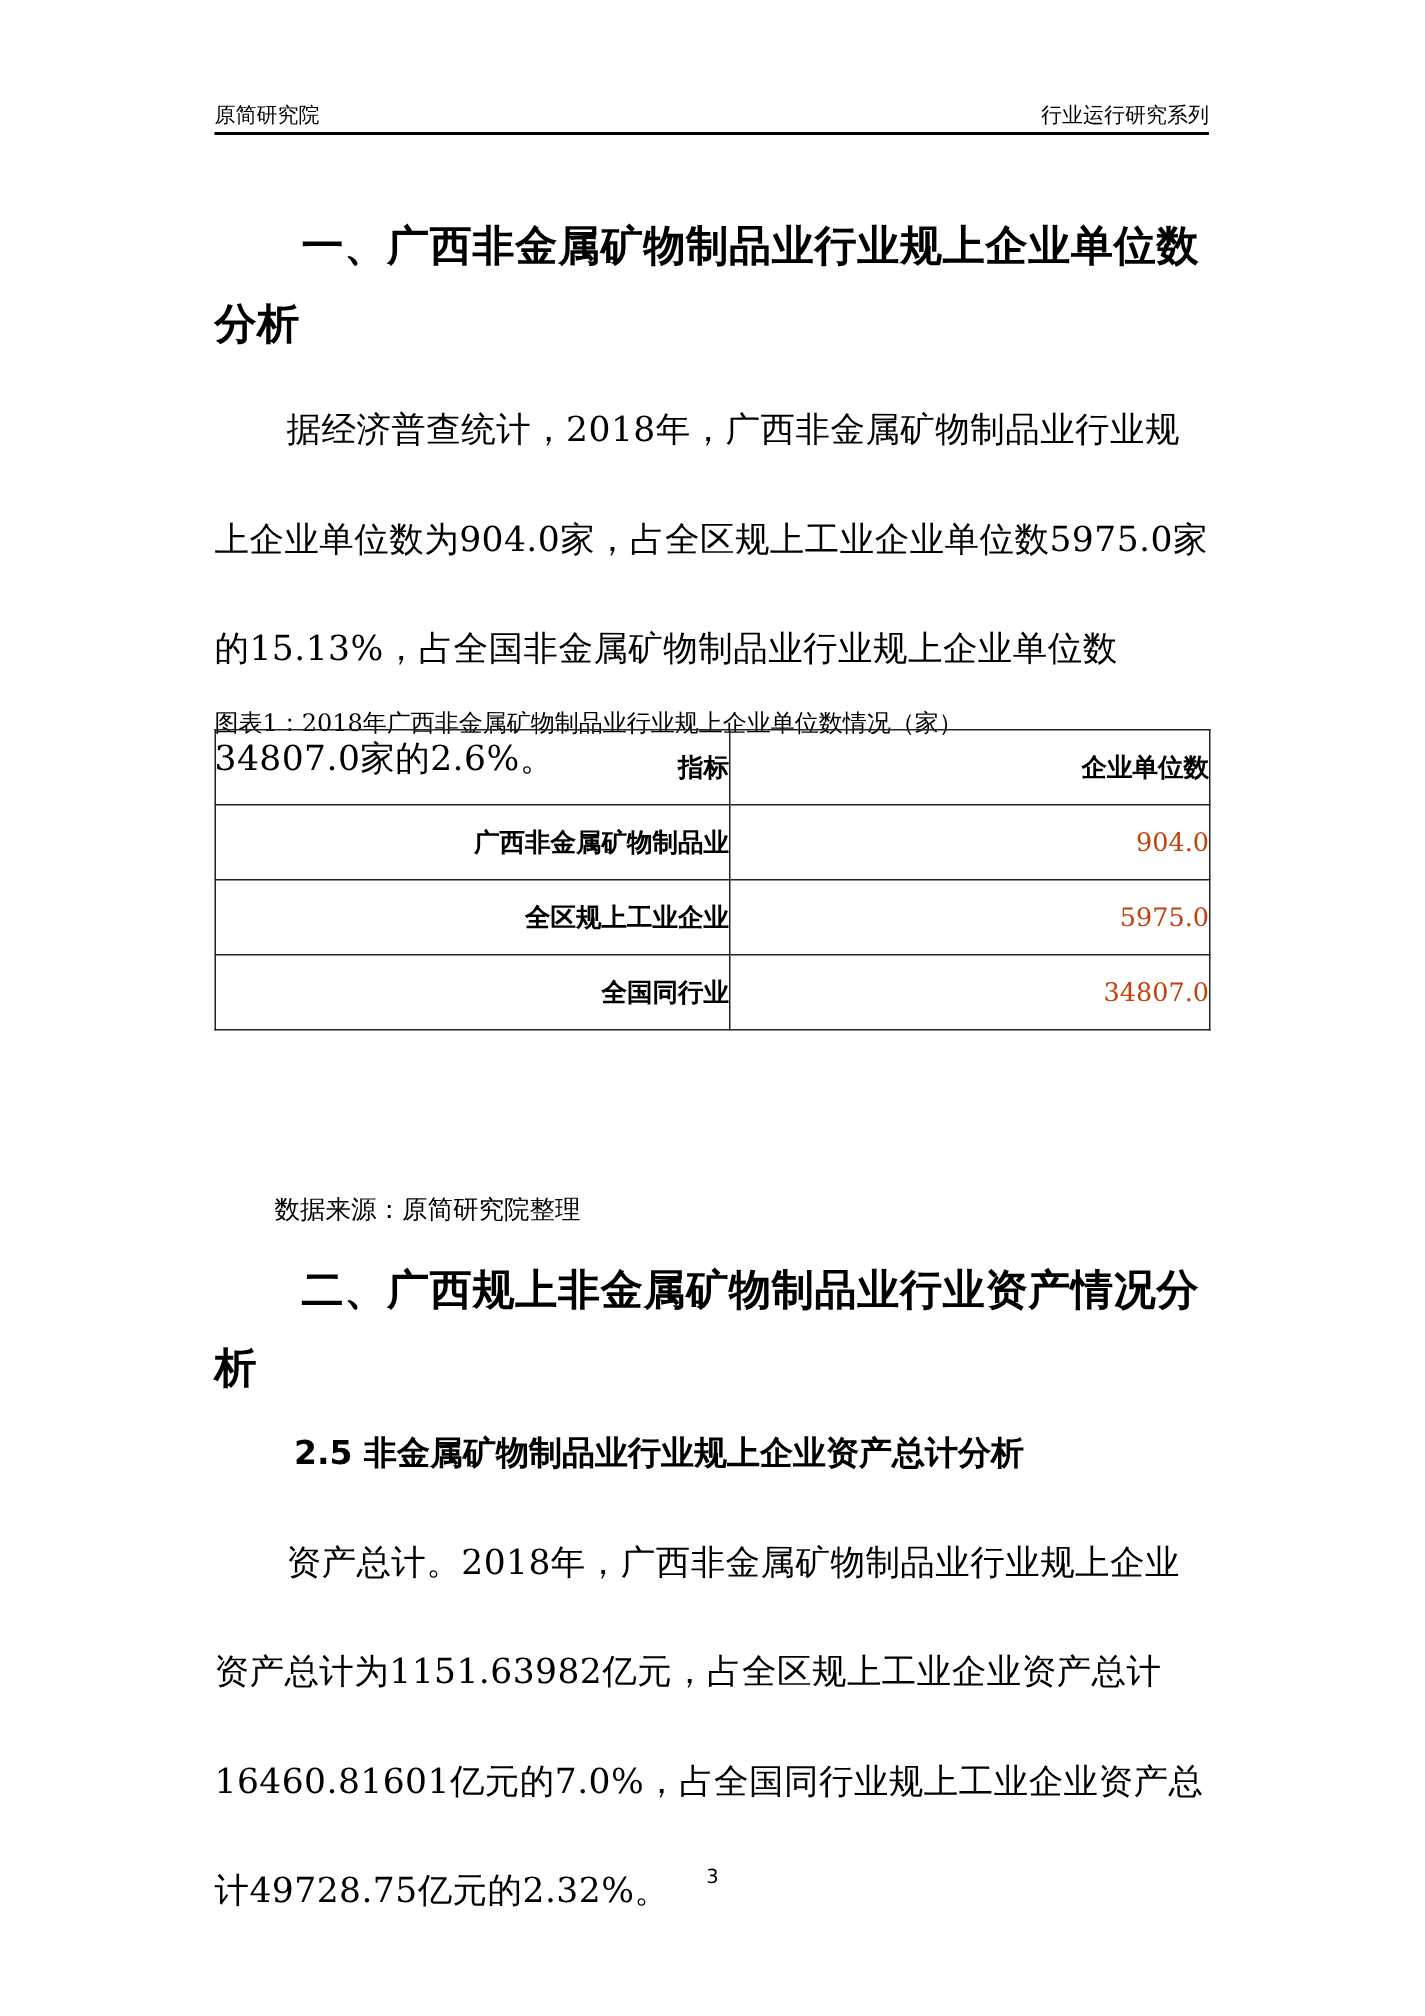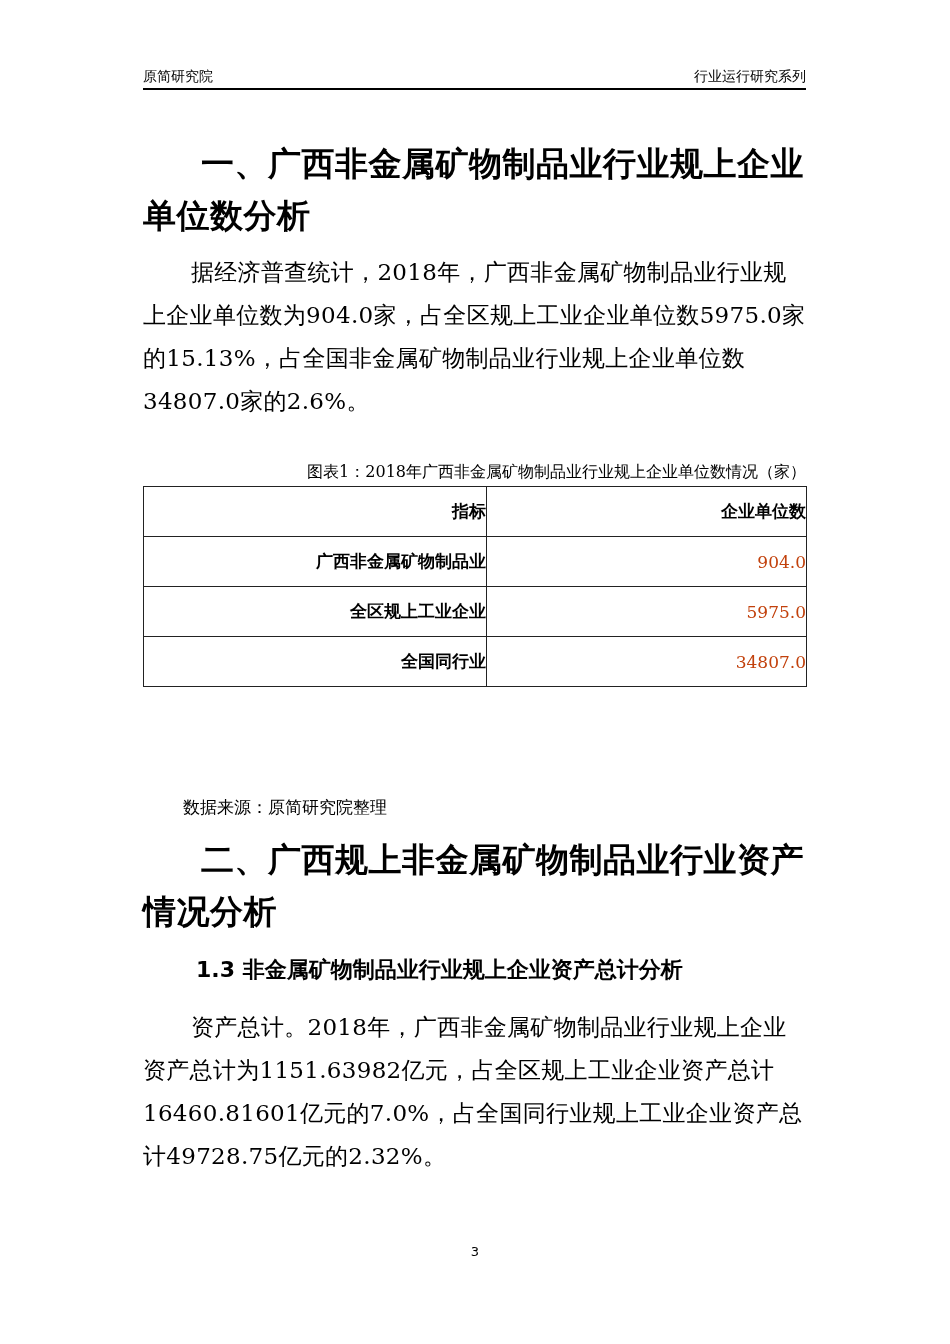--- a/index.html
+++ b/index.html
@@ -11,31 +11,31 @@
       position: absolute; left: 143px; top: 62px; width: 663px; height: 26px;
       border-bottom: 2px solid #000;
       font-family: Liberation Serif, serif; font-size: 14px;
     }
     .header .left { position: absolute; left: 0; top: 6px; }
     .header .right { position: absolute; right: 0; top: 6px; }
 
     .h1 {
       position: absolute; left: 143px; width: 663px;
       font-family: "DejaVu Sans", "Liberation Sans", sans-serif;
-      font-weight: bold; font-size: 33px; line-height: 52px;
+      font-weight: bold; font-size: 28px; line-height: 52px;
       text-indent: 58px; letter-spacing: 0.5px;
     }
     .para {
       position: absolute; left: 143px; width: 663px;
-      font-size: 23px; line-height: 43px; text-indent: 48px;
+      font-size: 23px; line-height: 73px; text-indent: 48px;
       letter-spacing: 0.3px;
     }
     .caption {
-      position: absolute; left: 143px; width: 663px; top: 461px;
-      text-align: right; font-size: 16px; line-height: 22px;
+      position: absolute; left: 143px; width: 663px; top: 471px;
+      text-align: left; font-size: 16px; line-height: 22px;
     }
     table.data {
       position: absolute; left: 143px; top: 486px; width: 663px;
       border-collapse: collapse; table-layout: fixed;
     }
     table.data td, table.data th {
       border: 1.5px solid #222; height: 49px; text-align: right;
       padding: 0; font-size: 17px;
     }
     table.data th, table.data td.label {
@@ -91,17 +91,17 @@
     <td class="label">全国同行业</td>
     <td class="val">34807.0</td>
   </tr>
 </tbody>
   </table>
 
 <div class="source">数据来源：原简研究院整理</div>
 
 <div class="h1" style="top:834px;">二、广西规上非金属矿物制品业行业资产情况分析</div>
 
-<div class="h2">1.3 非金属矿物制品业行业规上企业资产总计分析</div>
+<div class="h2">2.5 非金属矿物制品业行业规上企业资产总计分析</div>
 
 <div class="para" style="top:1006px;">资产总计。2018年，广西非金属矿物制品业行业规上企业资产总计为1151.63982亿元，占全区规上工业企业资产总计16460.81601亿元的7.0%，占全国同行业规上工业企业资产总计49728.75亿元的2.32%。</div>
 
 <div class="pagenum">3</div>
 
 </body></html>

